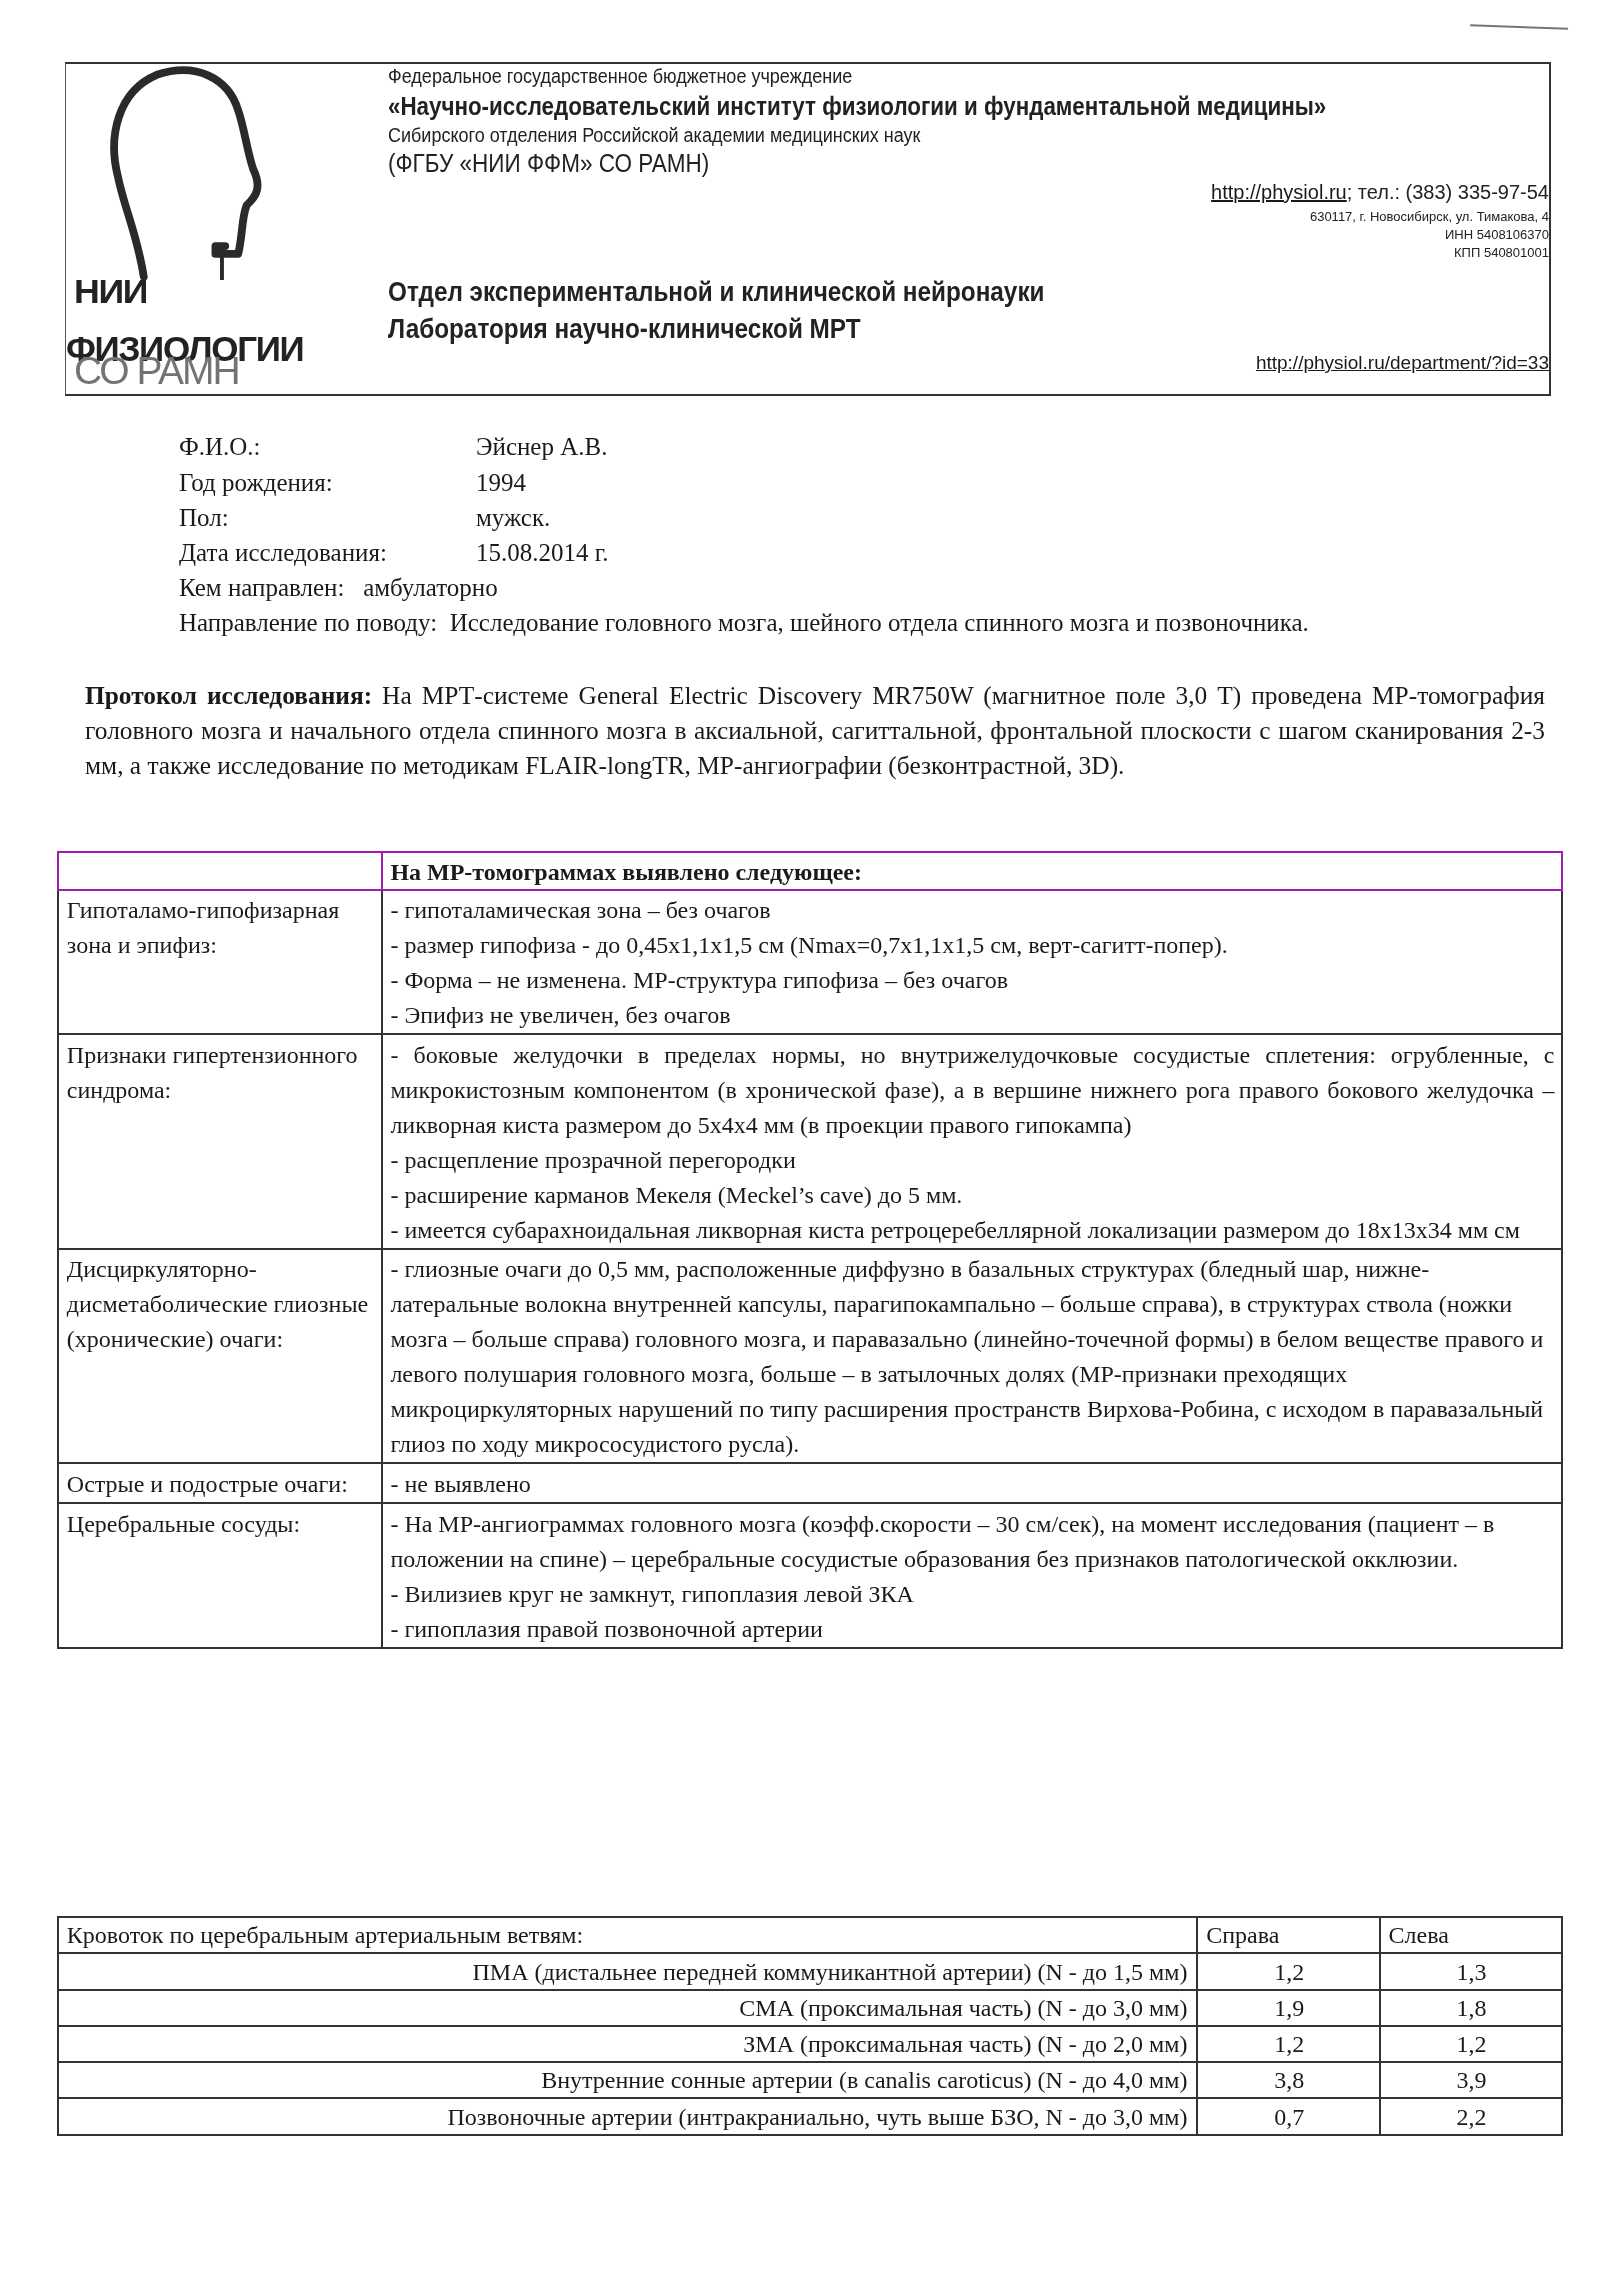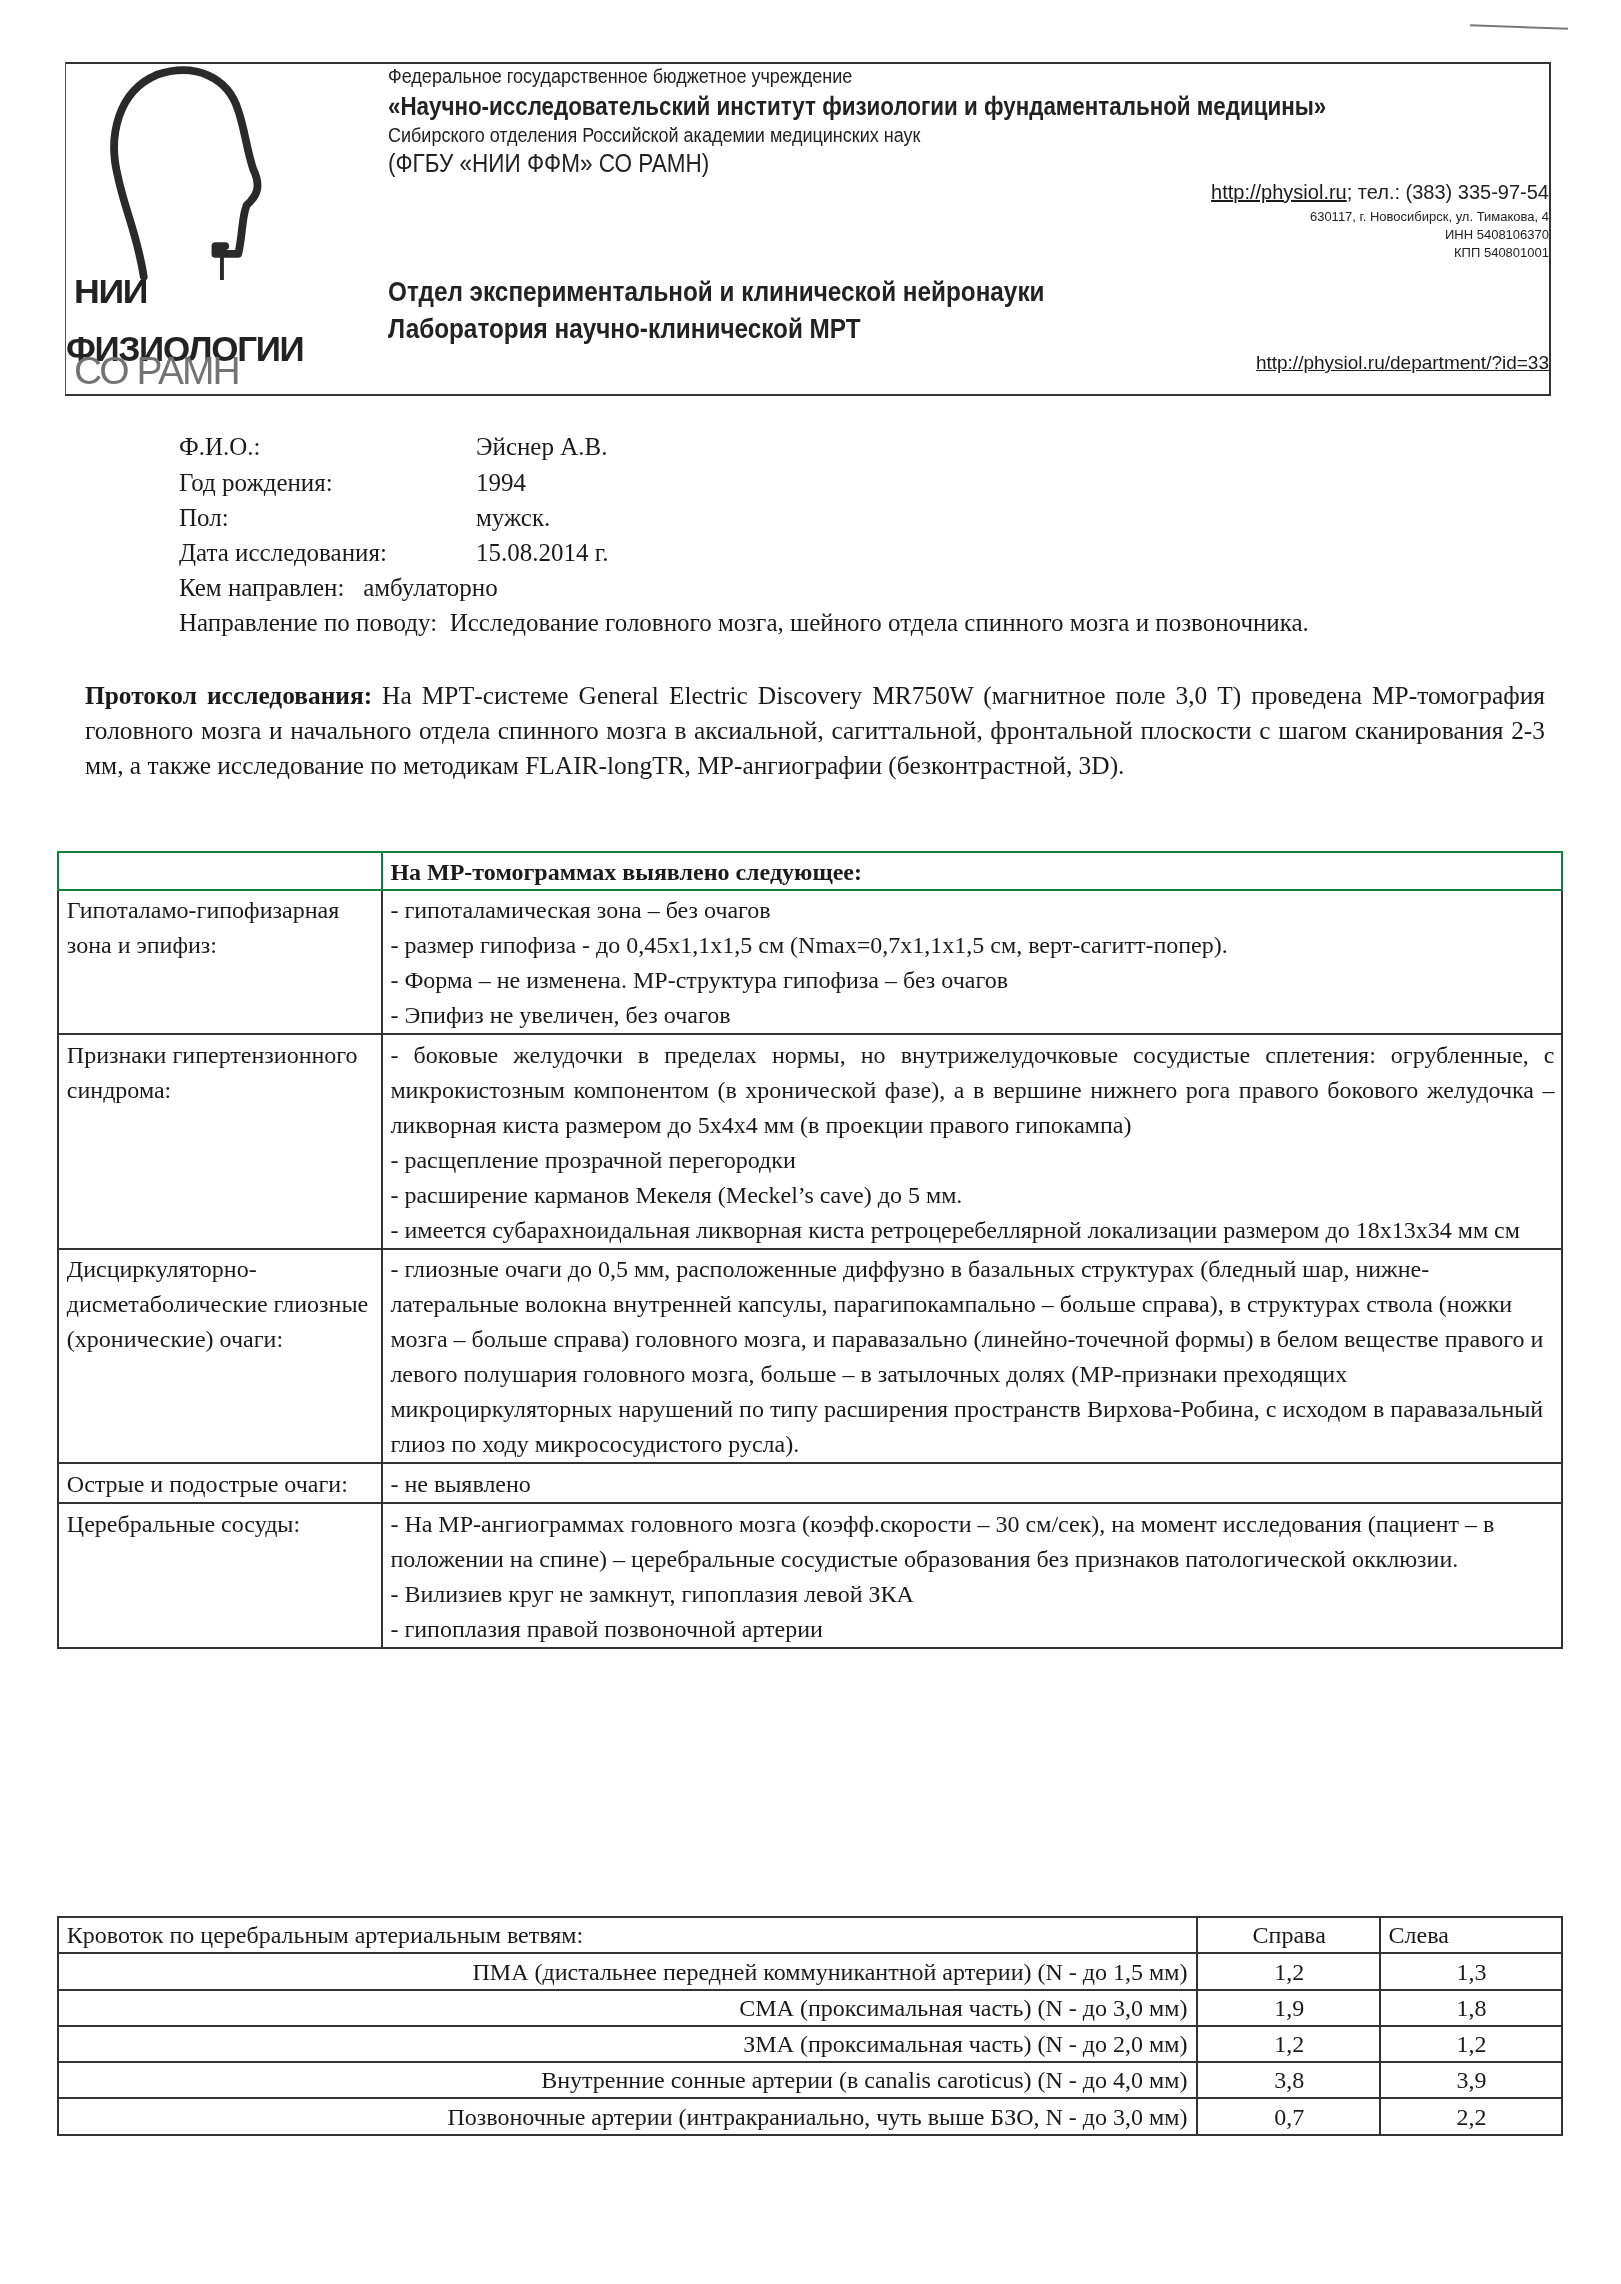--- a/index.html
+++ b/index.html
@@ -44,21 +44,21 @@
   
   #protocol { left: 85px; top: 678px; width: 1460px; font-size: 25.4px; line-height: 35px; text-align: justify; transform: scaleX(1); }
   #protocol b { font-weight: bold; }
 
   
   table { border-collapse: collapse; font-family: "Liberation Serif", "DejaVu Serif", serif; font-size: 24px; color: #1a1a1a; }
   #findings { position: absolute; left: 57px; top: 851px; width: 1506px; }
   #findings td { border: 2px solid #333; vertical-align: top; padding: 2.6px 6.5px 0 7.8px; line-height: 35px; }
   #findings td.lbl { width: 306px; }
   #findings td.lbl-justify { text-align: justify; margin-top: 44px; }
-  #findings th { border: 2px solid #15803d; text-align: left; padding: 2.6px 7.8px 0 7.8px; font-weight: bold; height: 33px; line-height: 33px; }
+  #findings th { border: 2px solid #a21caf; text-align: left; padding: 2.6px 7.8px 0 7.8px; font-weight: bold; height: 33px; line-height: 33px; }
   .line { display: block; }
 
   
   #arteries { position: absolute; left: 57px; top: 1916px; width: 1506px; border-radius: 30px; }
   #arteries td { border: 2px solid #333; line-height: 33px; padding: 1.3px 6.5px 0 7.8px; height: 31px; }
   #arteries td.name { text-align: right; padding-right: 9px; }
   #arteries td.val { text-align: center; width: 166px; }
   #arteries td.hd { text-align: left; }
 </style>
 </head>
@@ -163,21 +163,21 @@
       <span class="line">- гипоплазия правой позвоночной артерии</span>
     </td>
   </tr>
 </tbody>
   </table>
 
 <table id="arteries">
   <tbody>
       <tr>
     <td class="hd">Кровоток по церебральным артериальным ветвям:</td>
-    <td class="val hd" style="text-align:center">Справа</td>
+    <td class="val hd" style="text-align:left">Справа</td>
     <td class="val hd" style="text-align:left">Слева</td>
   </tr>
   <tr>
     <td class="name">ПМА (дистальнее  передней коммуникантной артерии) (N -  до 1,5 мм)</td>
     <td class="val">1,2</td>
     <td class="val">1,3</td>
   </tr>
   <tr>
     <td class="name">СМА (проксимальная часть) (N - до 3,0 мм)</td>
     <td class="val">1,9</td>

